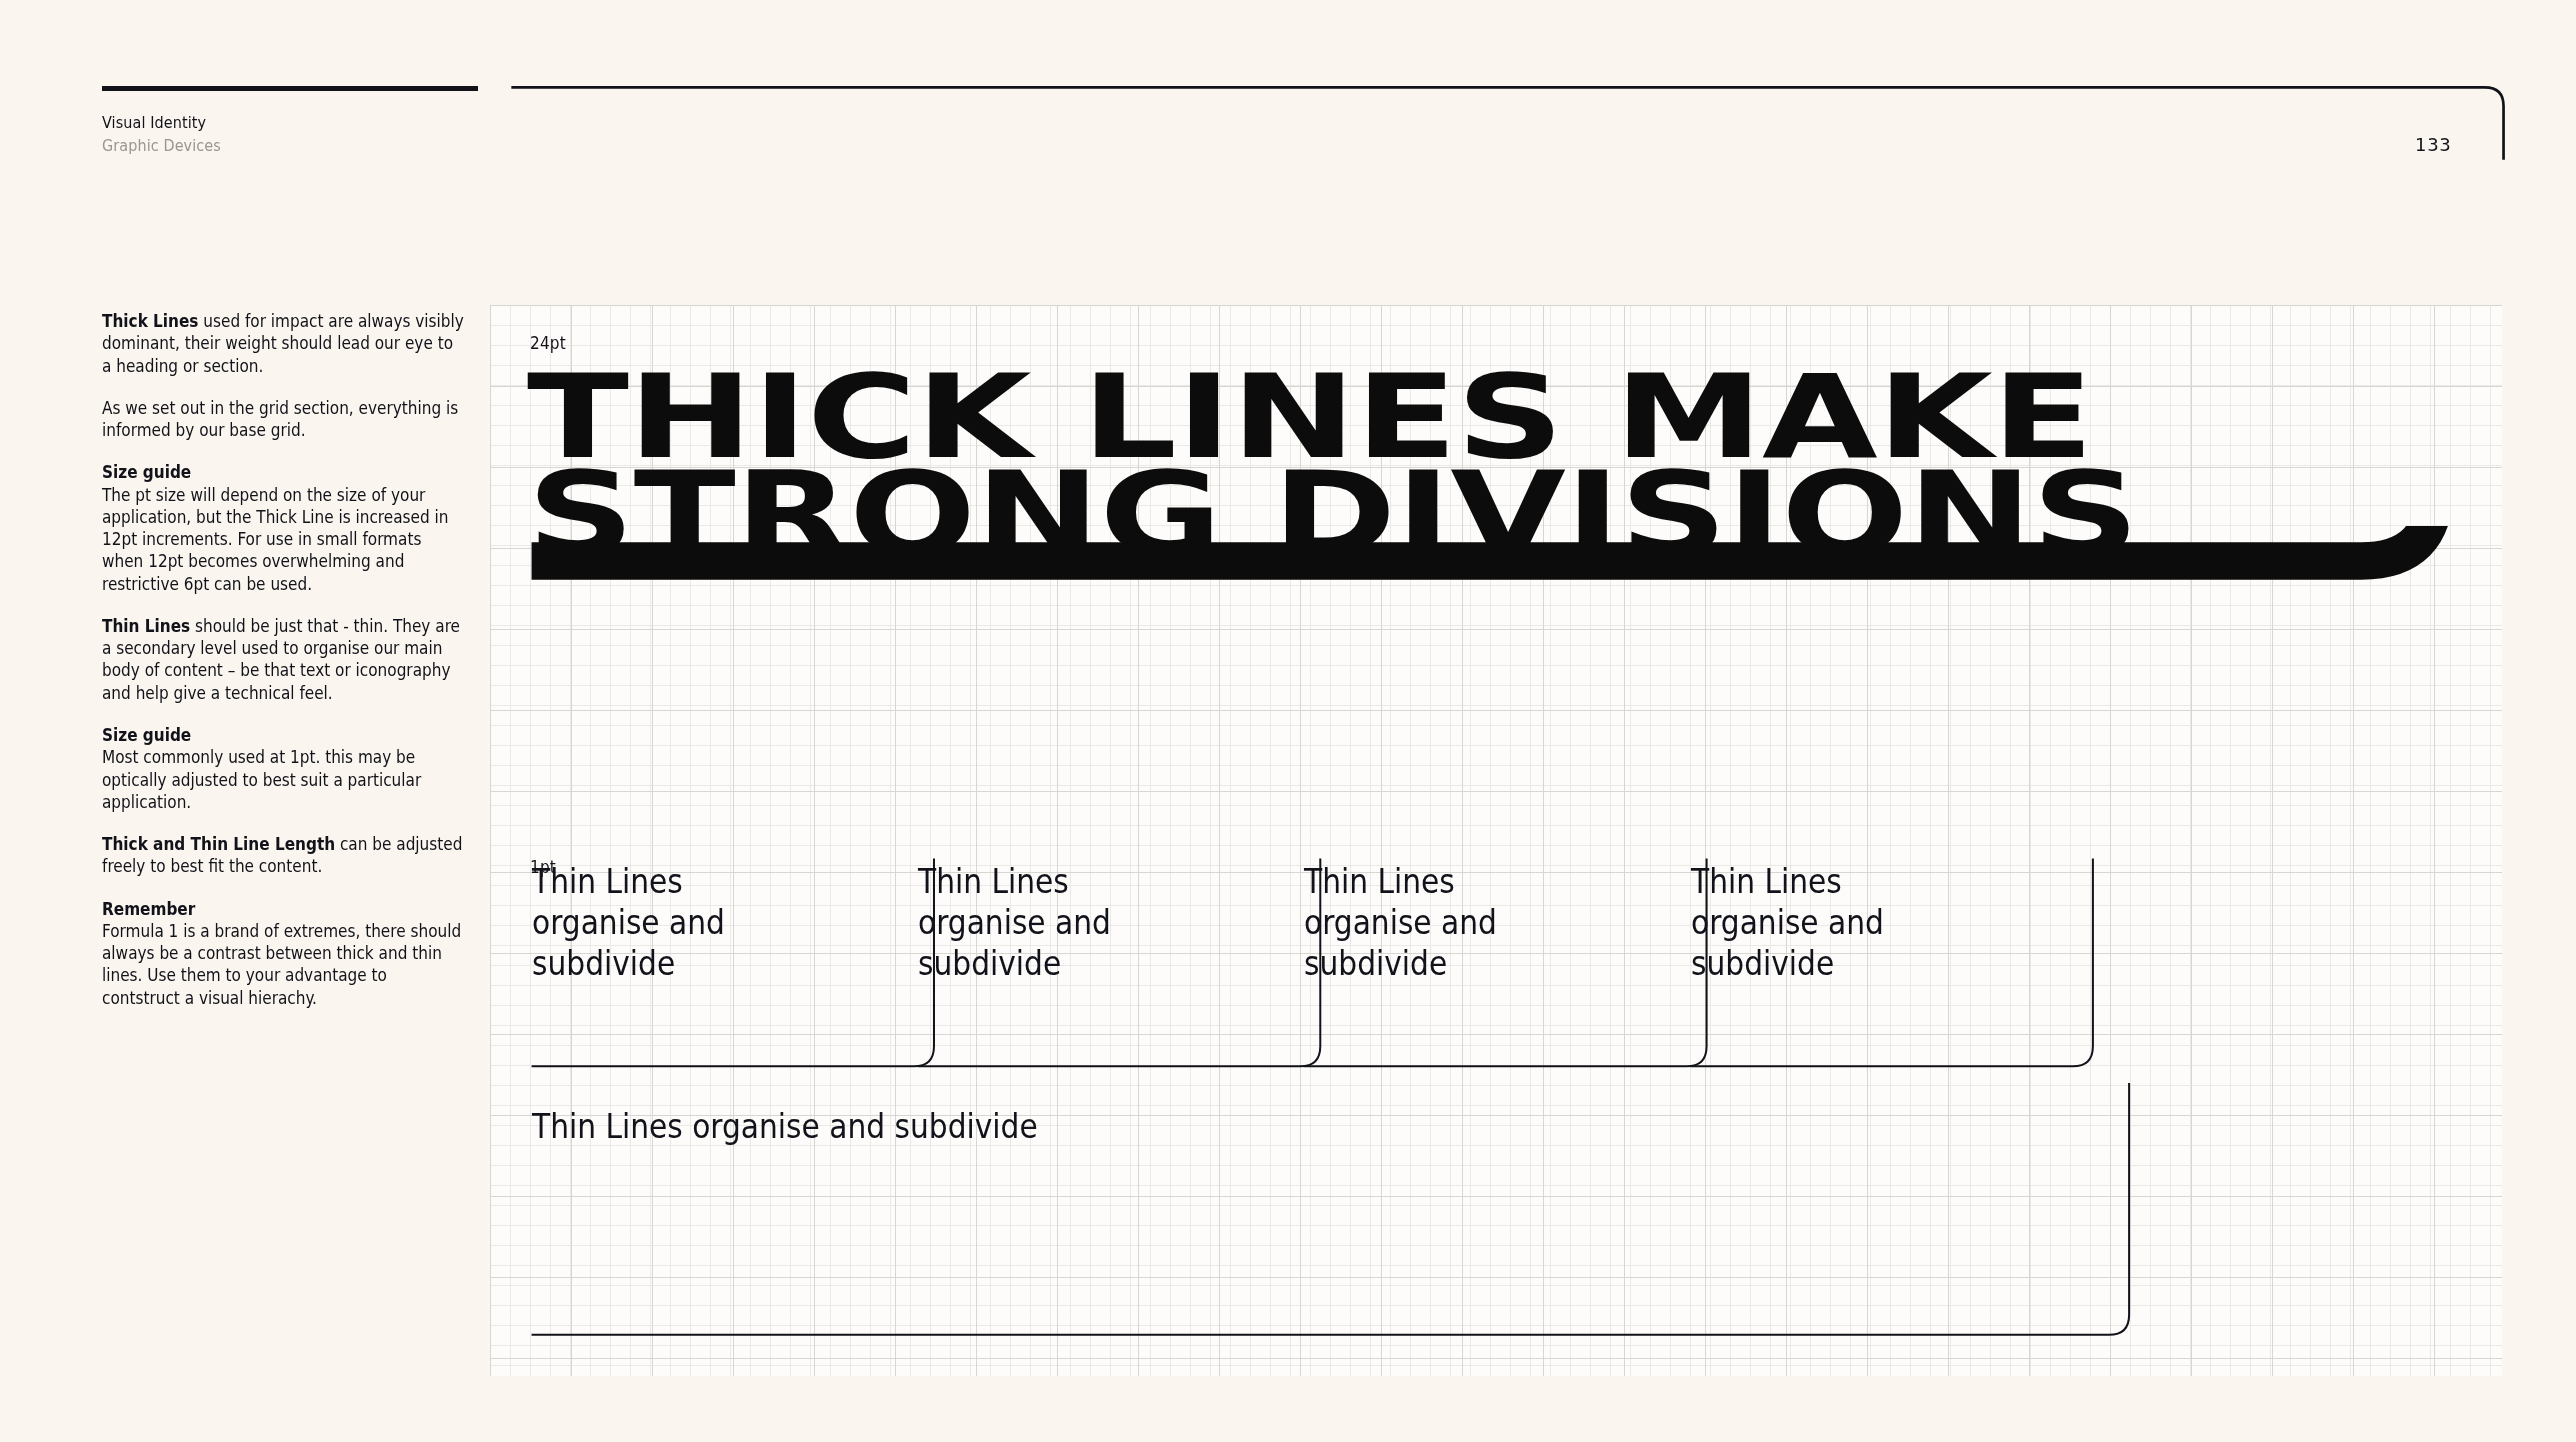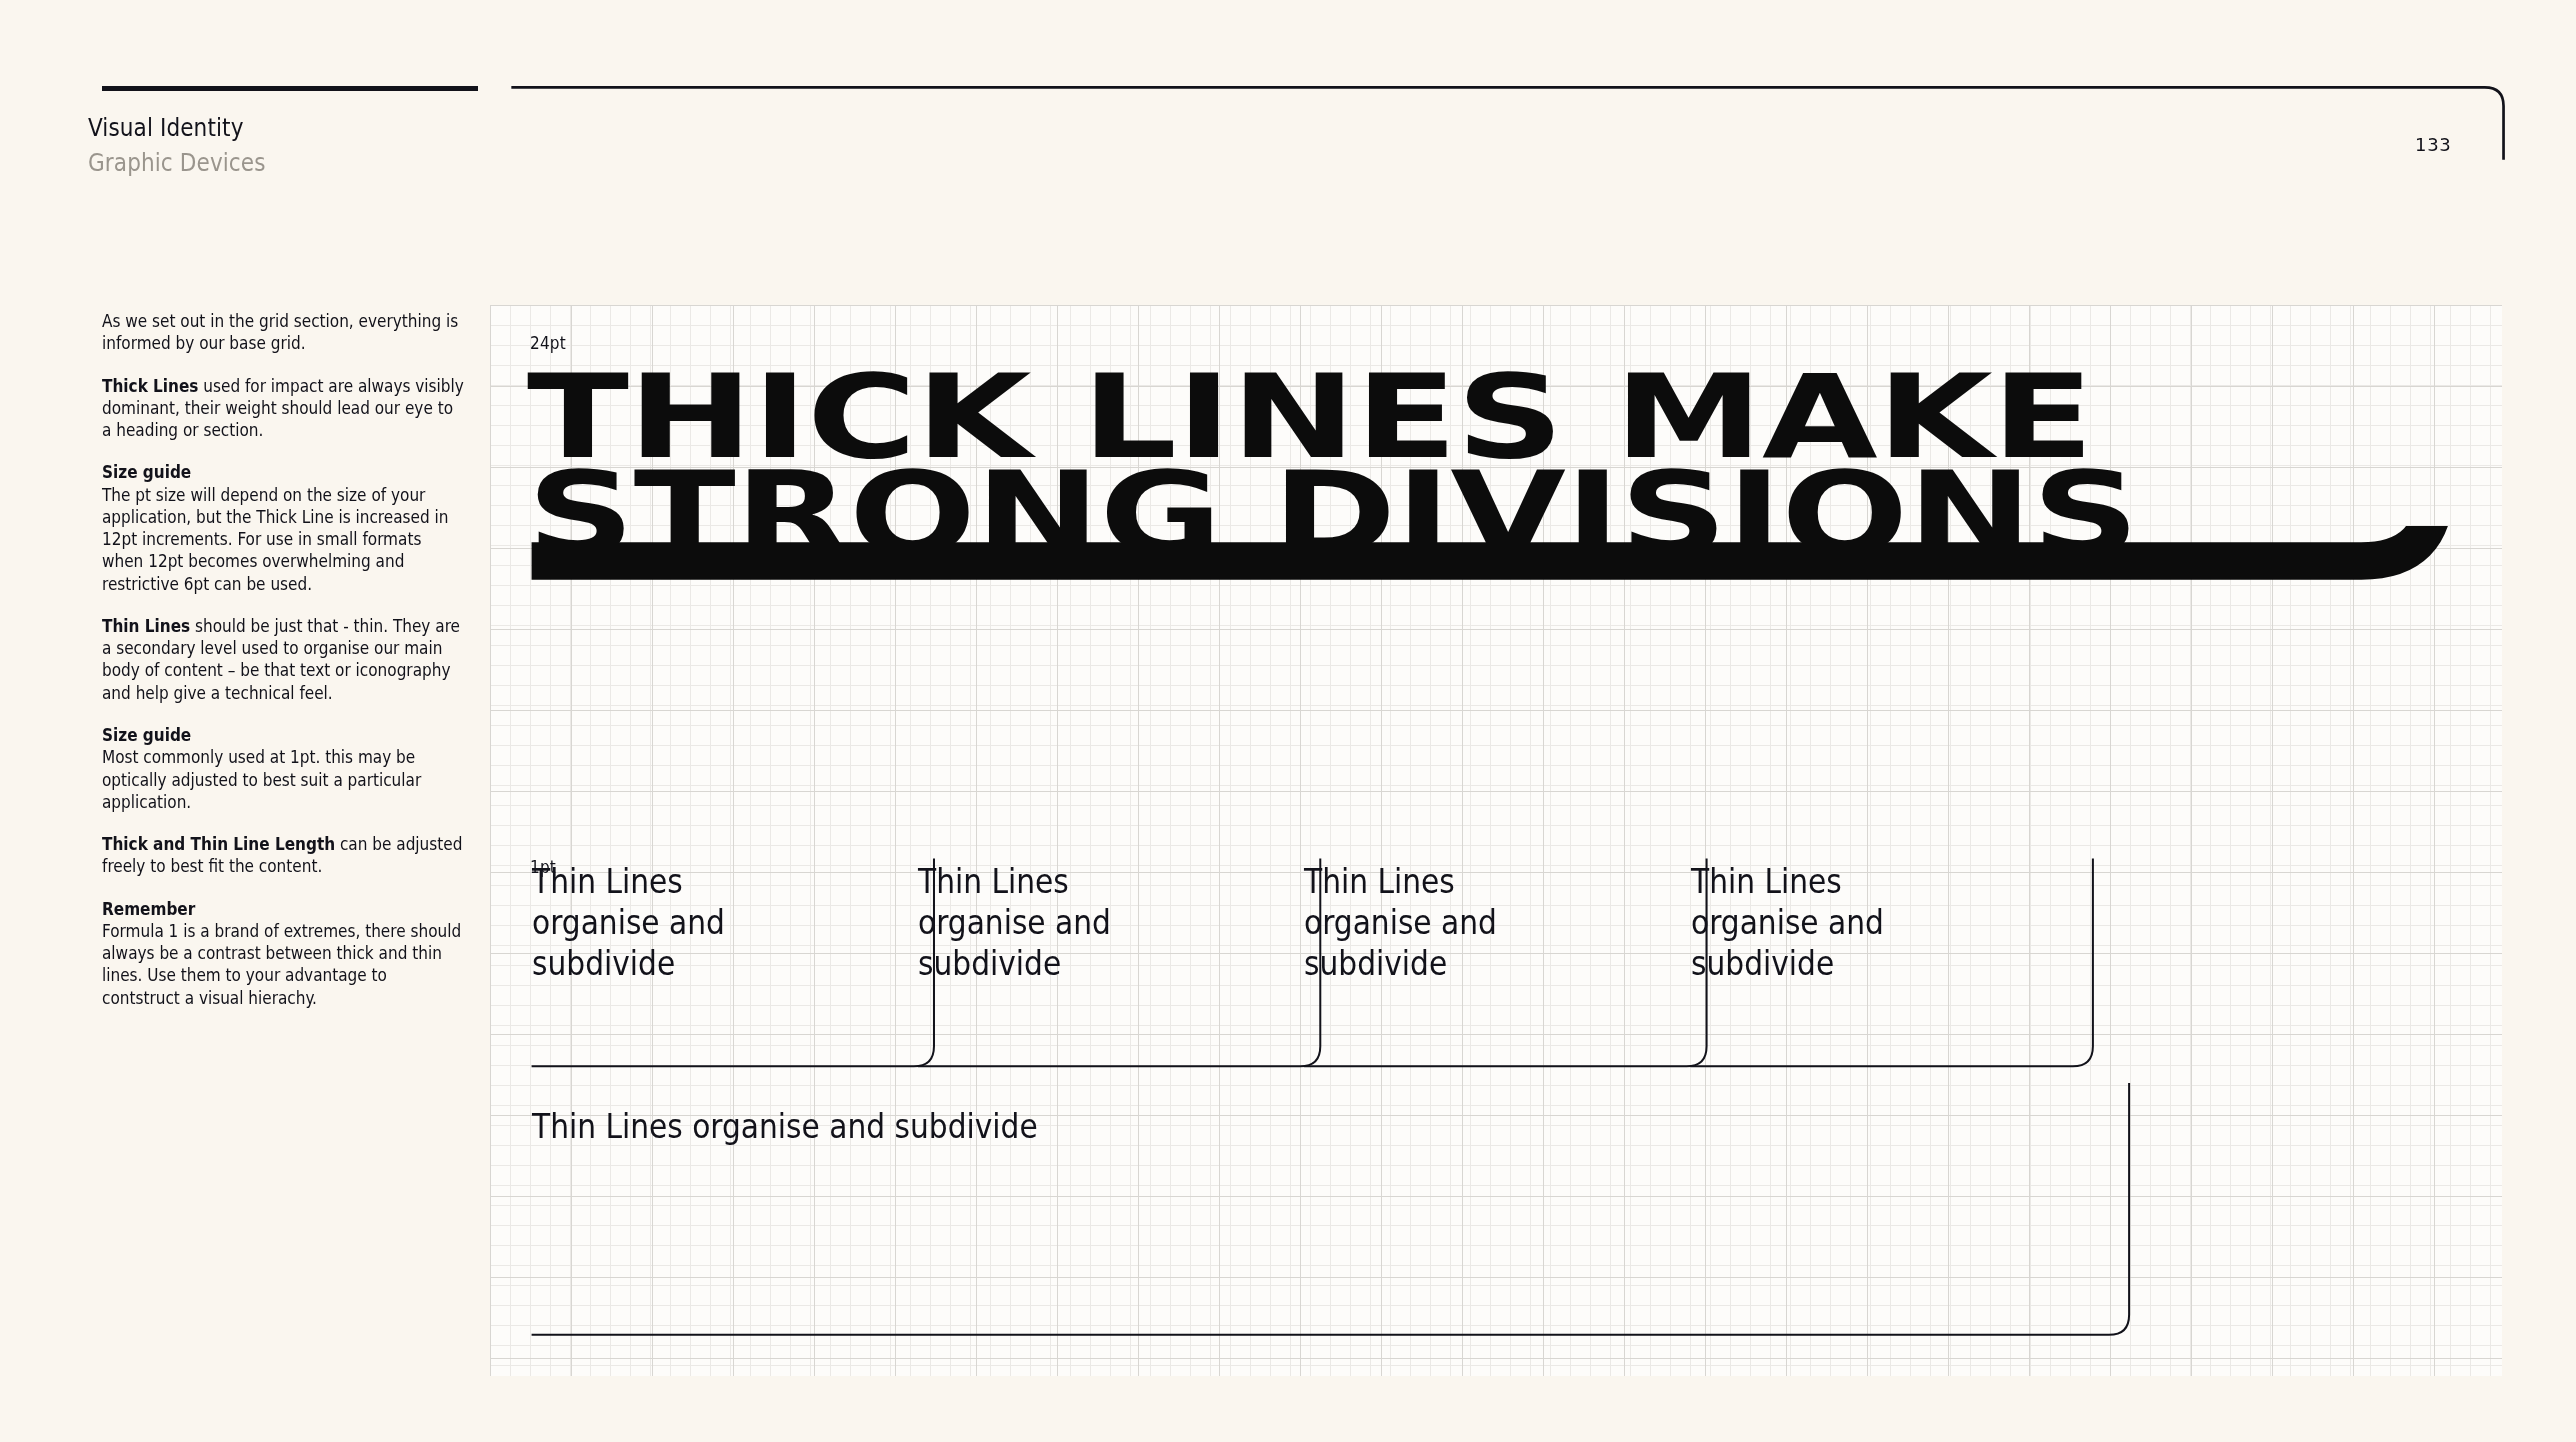--- a/index.html
+++ b/index.html
@@ -15,22 +15,22 @@
   .hdr-rule-left{
     position:absolute; left:102px; top:86px; width:376px; height:4.7px;
     background:#12121a;
   }
   .hdr-rule-right{
     position:absolute; left:510px; top:74px; width:2015px; height:87px;
   }
   .hdr-rule-right svg{ width:100%; height:100%; display:block; }
 
   .eyebrow{
-    position:absolute; left:88px; top:111px;
-    font-size:24px; color:#12121a; letter-spacing:0.1px; line-height:1.45;
+    position:absolute; left:102px; top:111px;
+    font-size:16px; color:#12121a; letter-spacing:0.1px; line-height:1.45;
     font-stretch:semi-condensed;
   }
   .eyebrow .sub{ color:#9a958d; display:block; }
 
   .page-title{
     position:absolute; left:515px; top:104px;
     font-size:40px; font-weight:400; color:#12121a;
     letter-spacing:0.3px; font-stretch:semi-condensed;
   }
   .page-num{
@@ -120,24 +120,24 @@
 
   <div class="eyebrow">
     <span>Visual Identity</span>
     <span class="sub">Graphic Devices</span>
   </div>
 
   <div class="page-num">133</div>
 
   <div class="sidebar">
     <p>
+      <b>Thick Lines</b><span> used for impact are always visibly dominant, their weight should lead our eye to a heading or section.</span>
+    </p>
+    <p>
       <span>As we set out in the grid section, everything is informed by our base grid.</span>
-    </p>
-    <p>
-      <b>Thick Lines</b><span> used for impact are always visibly dominant, their weight should lead our eye to a heading or section.</span>
     </p>
     <p>
       <span class="hd">Size guide</span><span>The pt size will depend on the size of your application, but the Thick Line is increased in 12pt increments. For use in small formats when 12pt becomes overwhelming and restrictive 6pt can be used.</span>
     </p>
     <p>
       <b>Thin Lines</b><span> should be just that - thin. They are a secondary level used to organise our main body of content – be that text or iconography and help give a technical feel.</span>
     </p>
     <p>
       <span class="hd">Size guide</span><span>Most commonly used at 1pt. this may be optically adjusted to best suit a particular application.</span>
     </p>

